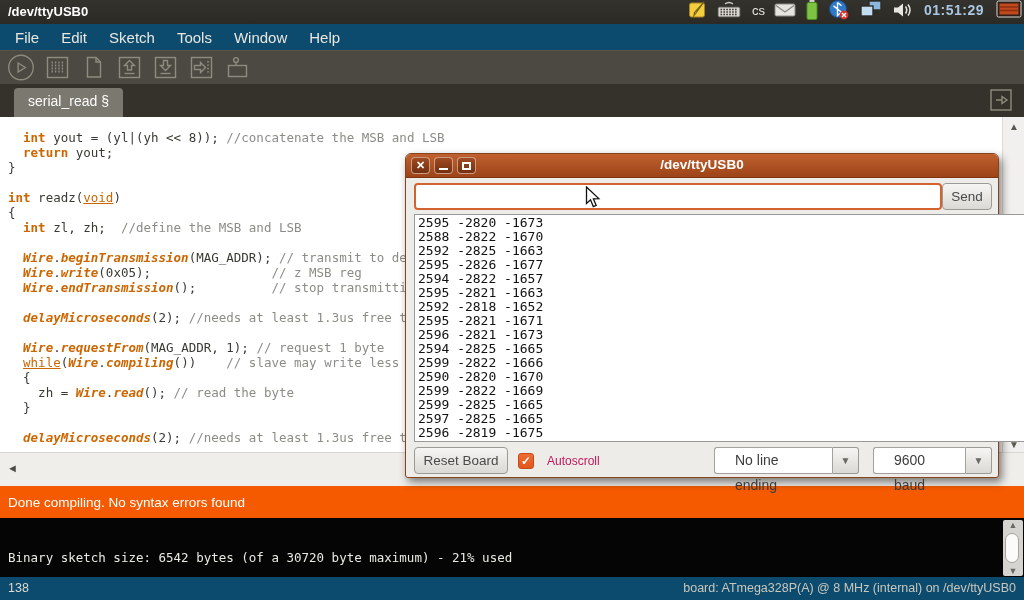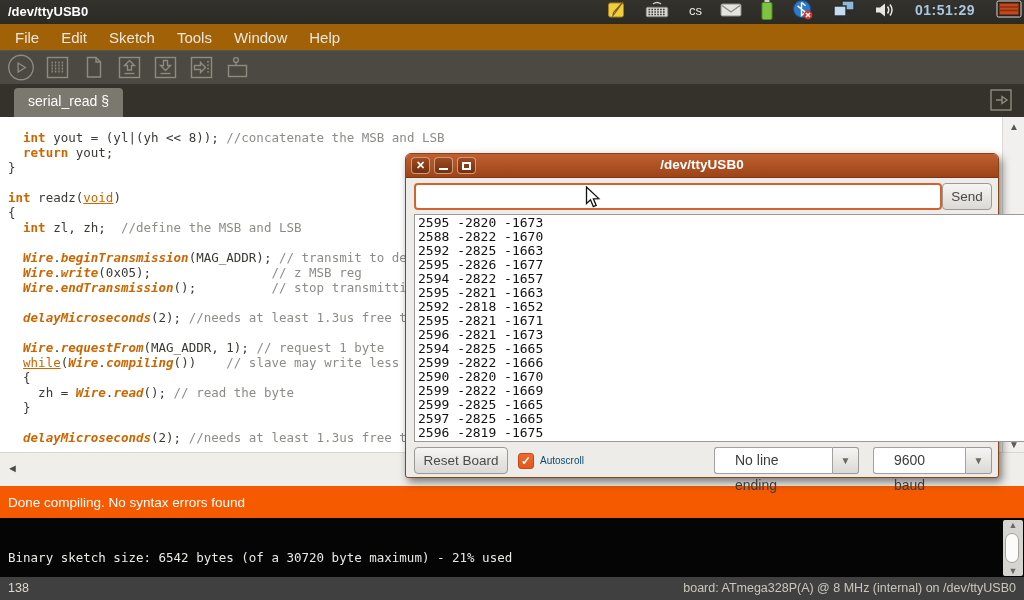--- a/index.html
+++ b/index.html
@@ -5,27 +5,27 @@
   * { margin:0; padding:0; box-sizing:border-box; }
   html,body { background:#222; }
   #screen {
     position:relative; width:1024px; height:600px; overflow:hidden;
     font-family:"Liberation Sans", sans-serif; background:#fff;
   }
   
   .top-panel { position:absolute; left:0; top:0; width:1024px; height:24px;
     background:linear-gradient(#34322c,#2b2a25); color:#fff; }
   .win-title { position:absolute; left:8px; top:4px; font-size:13px; font-weight:bold; color:#fff; }
-  .tray { position:absolute; right:2px; top:0; height:20px; display:flex; align-items:center; gap:18px; }
+  .tray { position:absolute; right:2px; top:0; height:20px; display:flex; align-items:center; gap:9px; }
   .tray-icon { display:flex; align-items:center; justify-content:center; height:24px; }
   .kbd-label { color:#e8e6e0; font-size:13px; margin-left:2px; }
   .clock { color:#a9c6e2; font-size:14px; font-weight:bold; letter-spacing:.5px; padding:0 3px; }
   
   .menu-bar { position:absolute; left:0; top:24px; width:1024px; height:26px;
-    background:#a16207; display:flex; align-items:center; padding-left:4px; }
+    background:#0c4a6e; display:flex; align-items:center; padding-left:4px; }
   .menu-item { color:#e9e7df; font-size:15px; padding:3px 11px; cursor:default; }
   
   .toolbar { position:absolute; left:0; top:50px; width:1024px; height:34px;
     background:#4b4942; border-top:1px solid #57554d; display:flex; align-items:center; gap:8px; padding-left:7px; }
   .tool-btn { width:28px; height:28px; display:flex; align-items:center; justify-content:center; }
   .tool-btn svg { stroke:#8e8c7e; fill:none; stroke-width:1.4; }
   
   .tab-bar { position:absolute; left:0; top:84px; width:1024px; height:33px; background:#34322b; }
   .tab { position:absolute; left:14px; top:4px; height:29px; padding:0 14px; background:#7a786f;
     border-radius:4px 4px 0 0; color:#fdfdfb; font-size:14px; line-height:27px; }
@@ -52,21 +52,21 @@
   .h-strip .arr-left { position:absolute; left:7px; top:9px; color:#4c4a45; font-size:11px; }
   
   .status-bar { position:absolute; left:0; top:486px; width:1024px; height:32px; display:flex; align-items:center; padding-left:8px; }
   .status-bar span { color:#fff; font-size:13.5px; }
   .console { position:absolute; left:0; top:518px; width:1024px; height:59px; background:#050505; }
   .console-text { position:absolute; left:8px; top:32px; color:#e9e9e4; font-family:"DejaVu Sans Mono", monospace; font-size:12.5px; white-space:pre; }
   .console-scroll { position:absolute; right:1px; top:2px; width:20px; height:56px; background:#d6d4d0; border-radius:2px; }
   .console-scroll .arr-up { position:absolute; top:0px; left:0; width:20px; text-align:center; color:#6b6963; font-size:9px; }
   .console-scroll .arr-dn { position:absolute; bottom:0px; left:0; width:20px; text-align:center; color:#6b6963; font-size:9px; }
   .console-thumb { position:absolute; left:2px; top:13px; width:14px; height:30px; background:#fbfbf9; border:1px solid #a5a3a0; border-radius:7px; }
-  .footer { position:absolute; left:0; top:577px; width:1024px; height:23px; background:#404040; }
+  .footer { position:absolute; left:0; top:577px; width:1024px; height:23px; background:#0c4a6e; }
   .footer .line-no { position:absolute; left:8px; top:4px; color:#dcdacf; font-size:12.5px; }
   .footer .board-info { position:absolute; right:8px; top:4px; color:#c9c7bb; font-size:12.5px; }
   
   .serial-win { position:absolute; left:405px; top:153px; width:594px; height:325px;
     background:#edece9; border:1px solid #87431a; border-radius:6px 6px 3px 3px;
     box-shadow:3px 4px 9px rgba(0,0,0,.5); }
   .serial-title { position:absolute; left:0; top:0; width:100%; height:24px;
     background:linear-gradient(#c06030,#9c4418); border-radius:5px 5px 0 0; border-bottom:1px solid #7e3410; }
   .serial-title .title-text { position:absolute; left:0; right:0; top:3px; text-align:center;
     color:#fff; font-size:13.5px; font-weight:bold; }
@@ -89,21 +89,21 @@
   .serial-lines div { line-height:14px; height:14px; white-space:pre; }
   .serial-scroll { position:absolute; right:0; top:0; width:19px; height:100%; background:#ecebe8; border-left:1px solid #c9c7c3; }
   .serial-scroll .arr-up { position:absolute; top:2px; left:0; width:19px; text-align:center; color:#6b6963; font-size:9px; }
   .serial-scroll .arr-dn { position:absolute; bottom:2px; left:0; width:19px; text-align:center; color:#6b6963; font-size:9px; }
   .serial-thumb { position:absolute; left:2px; top:162px; width:13px; height:42px; background:#fbfbf9; border:1px solid #a5a3a0; border-radius:7px; }
   .serial-bottom { position:absolute; left:8px; top:293px; width:578px; height:27px; display:flex; align-items:center; }
   .reset-btn { width:94px; height:27px; }
   .checkbox { width:16px; height:16px; border-radius:3px; margin-left:10px;
     background:linear-gradient(#ee6b31,#e1571f); border:1px solid #c44a18;
     color:#fff; font-size:12px; font-weight:bold; display:flex; align-items:center; justify-content:center; line-height:1; }
-  .chk-label { margin-left:6px; font-size:10px; color:#0c4a6e; }
+  .chk-label { margin-left:13px; font-size:12px; color:#be185d; }
   .combo { display:flex; margin-left:auto; }
   .combo + .combo { margin-left:14px; }
   .combo-field { background:#fff; border:1px solid #a3a19d; border-right:none; border-radius:3px 0 0 3px;
     height:27px; line-height:25px; padding:0 20px; font-size:14px; color:#3c3c3c; }
   .combo-field.w1 { width:118px; }
   .combo-field.w2 { width:92px; }
   .combo-arrow { width:27px; height:27px; border-radius:0 3px 3px 0; border-left:1px solid #a3a19d; font-size:10px; color:#6b6963; }
   
   .cursor { position:absolute; left:585px; top:186px; z-index:50; }
 </style>

